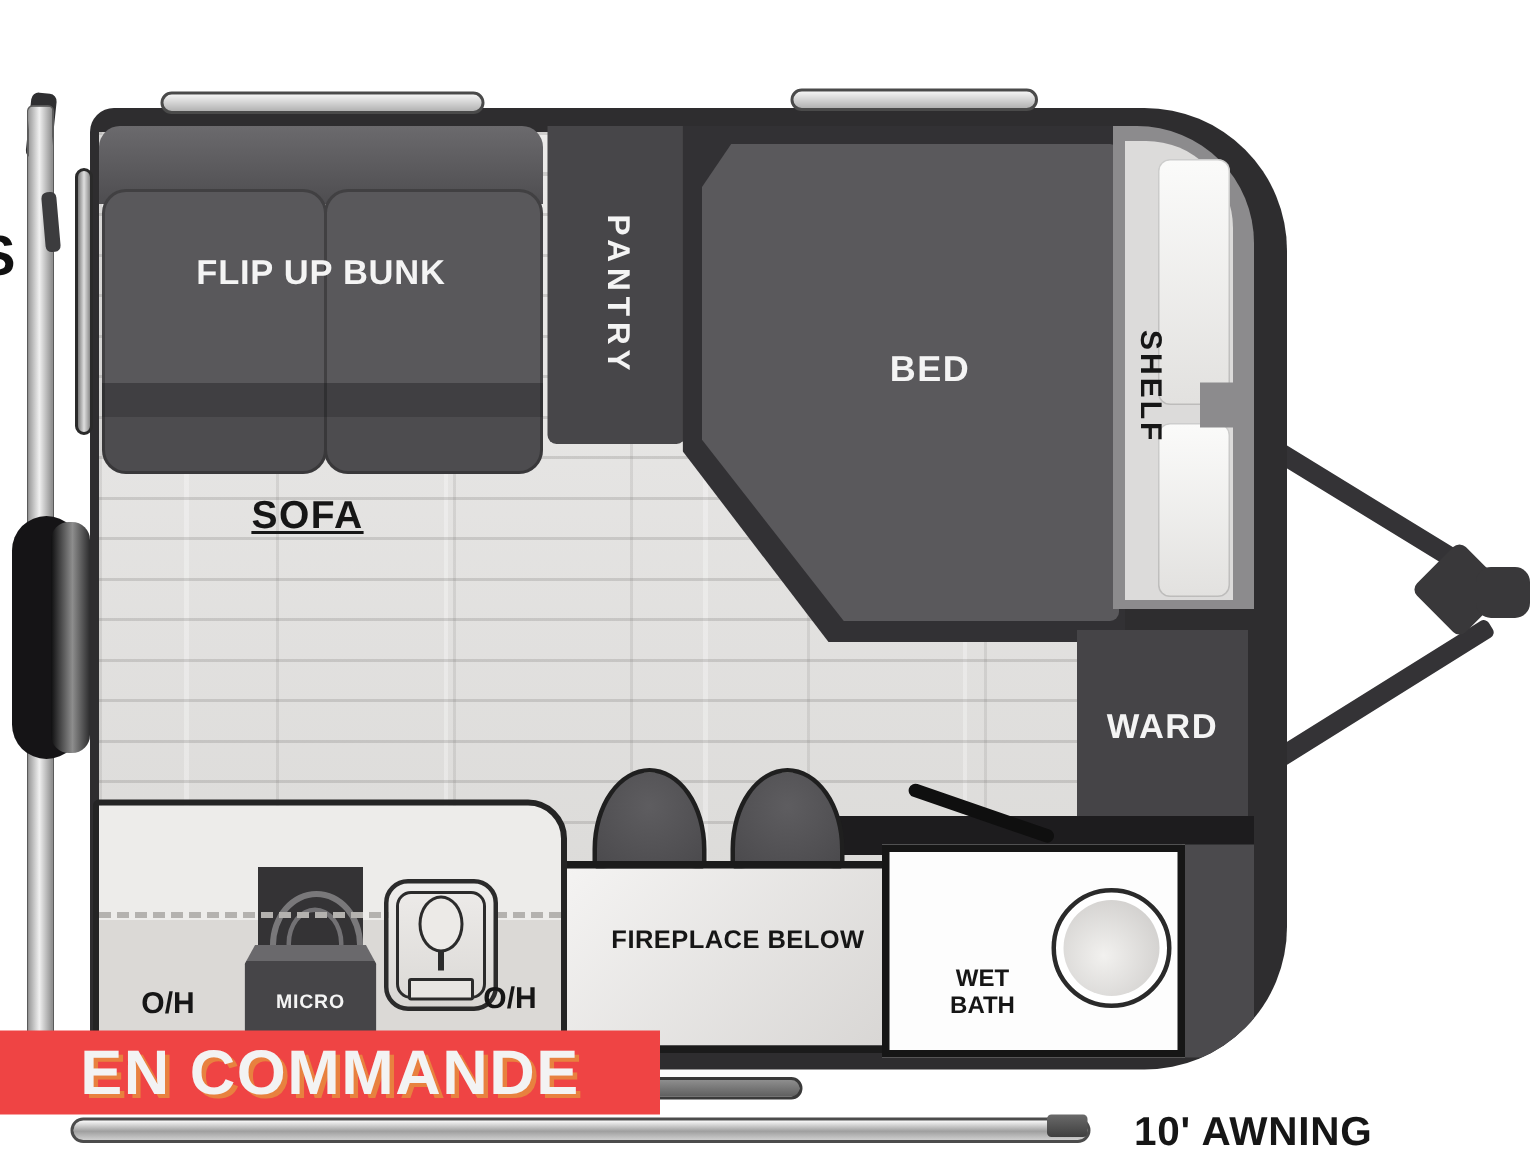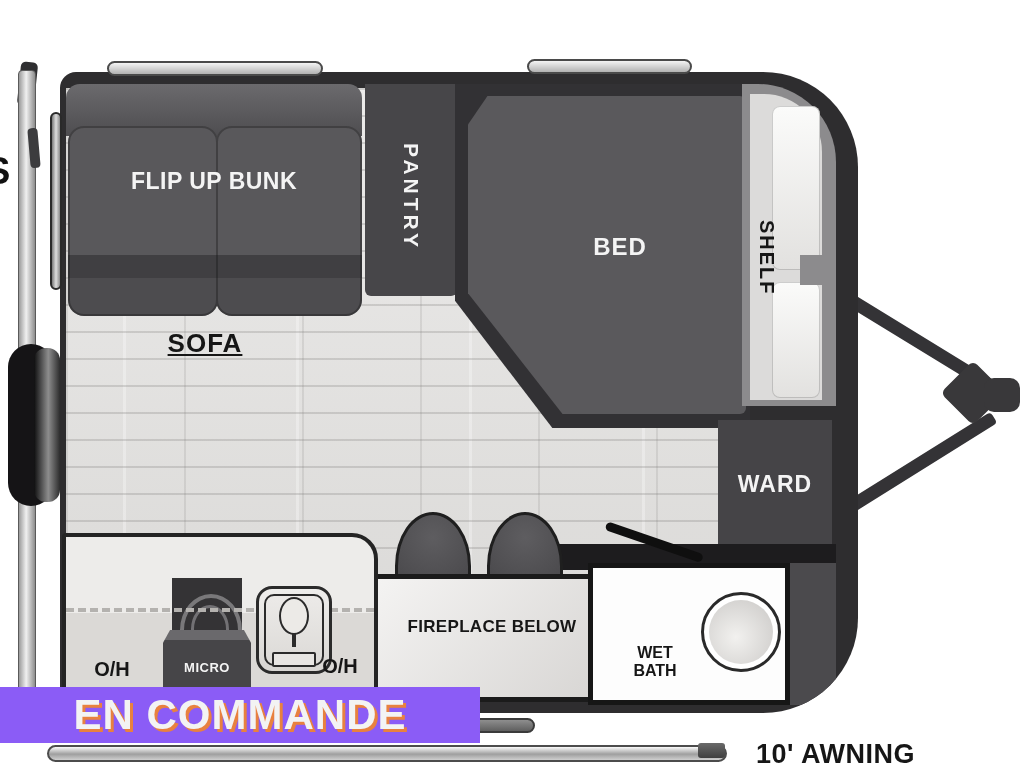--- a/index.html
+++ b/index.html
@@ -108,21 +108,21 @@
   .coupler-plate{left:950px;top:370px;width:46px;height:46px;background:#39383a;border-radius:6px;transform:rotate(45deg);}
   .coupler-knob{left:984px;top:378px;width:36px;height:34px;background:#39383a;border-radius:10px;}
   .under-rail{left:30px;top:718px;width:505px;height:15px;border:2px solid #3a3a3a;box-sizing:border-box;
               border-radius:3px 8px 8px 3px;background:linear-gradient(180deg,#8e8e8e,#5f5f5f);}
   .awning-rail{left:47px;top:745px;width:680px;height:17px;border:2px solid #4c4c4c;box-sizing:border-box;border-radius:9px;
                background:linear-gradient(180deg,#fafafa,#9f9f9f 55%,#cfcfcf);}
   .rail-cap{left:698px;top:743px;width:27px;height:15px;background:linear-gradient(180deg,#6a6a6a,#3f3f3f);border-radius:3px;}
   .awning-label{left:756px;top:739px;width:180px;font-size:27px;letter-spacing:0.5px;text-align:left;}
   .edge-letter{left:-15px;top:150px;font-size:38px;font-weight:bold;color:#111;}
   
-  .banner{left:0;top:687px;width:480px;height:56px;background:#8b5cf6;z-index:50;
+  .banner{left:0;top:687px;width:440px;height:56px;background:#ef4444;z-index:50;
           display:flex;align-items:center;justify-content:center;text-align:center;}
   .banner-text{font-size:42px;font-weight:bold;color:#f3f3f3;letter-spacing:1px;
                text-shadow:3px 3px 0 #e8813f;}
 </style>
 </head>
 <body>
 
 <div id="canvas">
 
   <div class="abs hitch-bar hb-up"></div>

